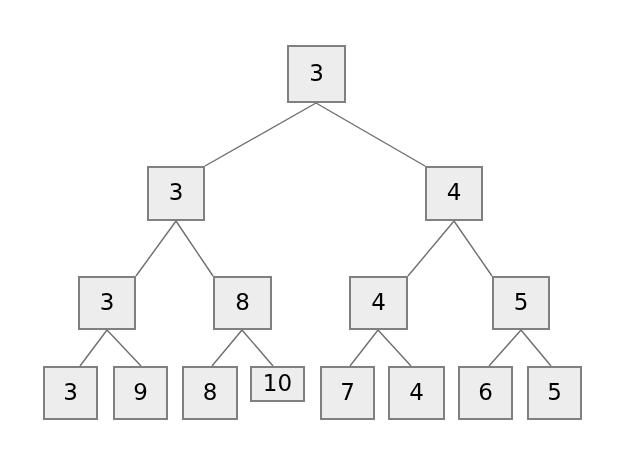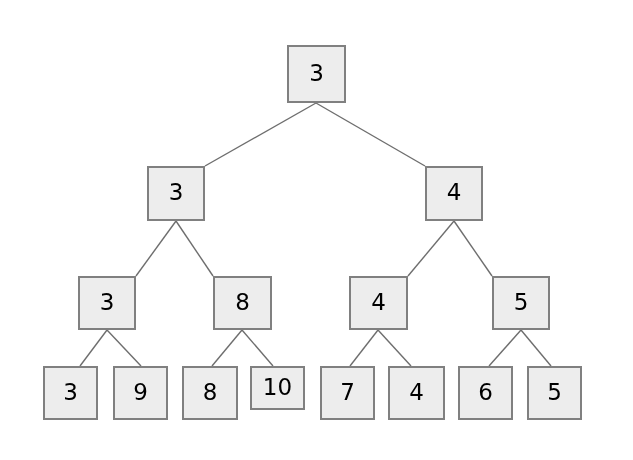--- a/index.html
+++ b/index.html
@@ -88,21 +88,21 @@
       </div>
       <div class="tree-node" style="left: 43px; top: 366px; width: 55px; height: 54px; background: rgb(237, 237, 237); border-color: rgb(128, 128, 128); color: rgb(0, 0, 0);">
         <span class="node-label">3</span>
       </div>
       <div class="tree-node" style="left: 113px; top: 366px; width: 55px; height: 54px; background: rgb(237, 237, 237); border-color: rgb(128, 128, 128); color: rgb(0, 0, 0);">
         <span class="node-label">9</span>
       </div>
       <div class="tree-node" style="left: 182px; top: 366px; width: 56px; height: 54px; background: rgb(237, 237, 237); border-color: rgb(128, 128, 128); color: rgb(0, 0, 0);">
         <span class="node-label">8</span>
       </div>
-      <div class="tree-node" style="left: 250px; top: 366px; width: 55px; height: 44px; background: rgb(237, 237, 237); border-color: rgb(128, 128, 128); color: rgb(0, 0, 0);">
+      <div class="tree-node" style="left: 250px; top: 366px; width: 55px; height: 36px; background: rgb(237, 237, 237); border-color: rgb(128, 128, 128); color: rgb(0, 0, 0);">
         <span class="node-label">10</span>
       </div>
       <div class="tree-node" style="left: 320px; top: 366px; width: 55px; height: 54px; background: rgb(237, 237, 237); border-color: rgb(128, 128, 128); color: rgb(0, 0, 0);">
         <span class="node-label">7</span>
       </div>
       <div class="tree-node" style="left: 388px; top: 366px; width: 57px; height: 54px; background: rgb(237, 237, 237); border-color: rgb(128, 128, 128); color: rgb(0, 0, 0);">
         <span class="node-label">4</span>
       </div>
       <div class="tree-node" style="left: 458px; top: 366px; width: 55px; height: 54px; background: rgb(237, 237, 237); border-color: rgb(128, 128, 128); color: rgb(0, 0, 0);">
         <span class="node-label">6</span>

